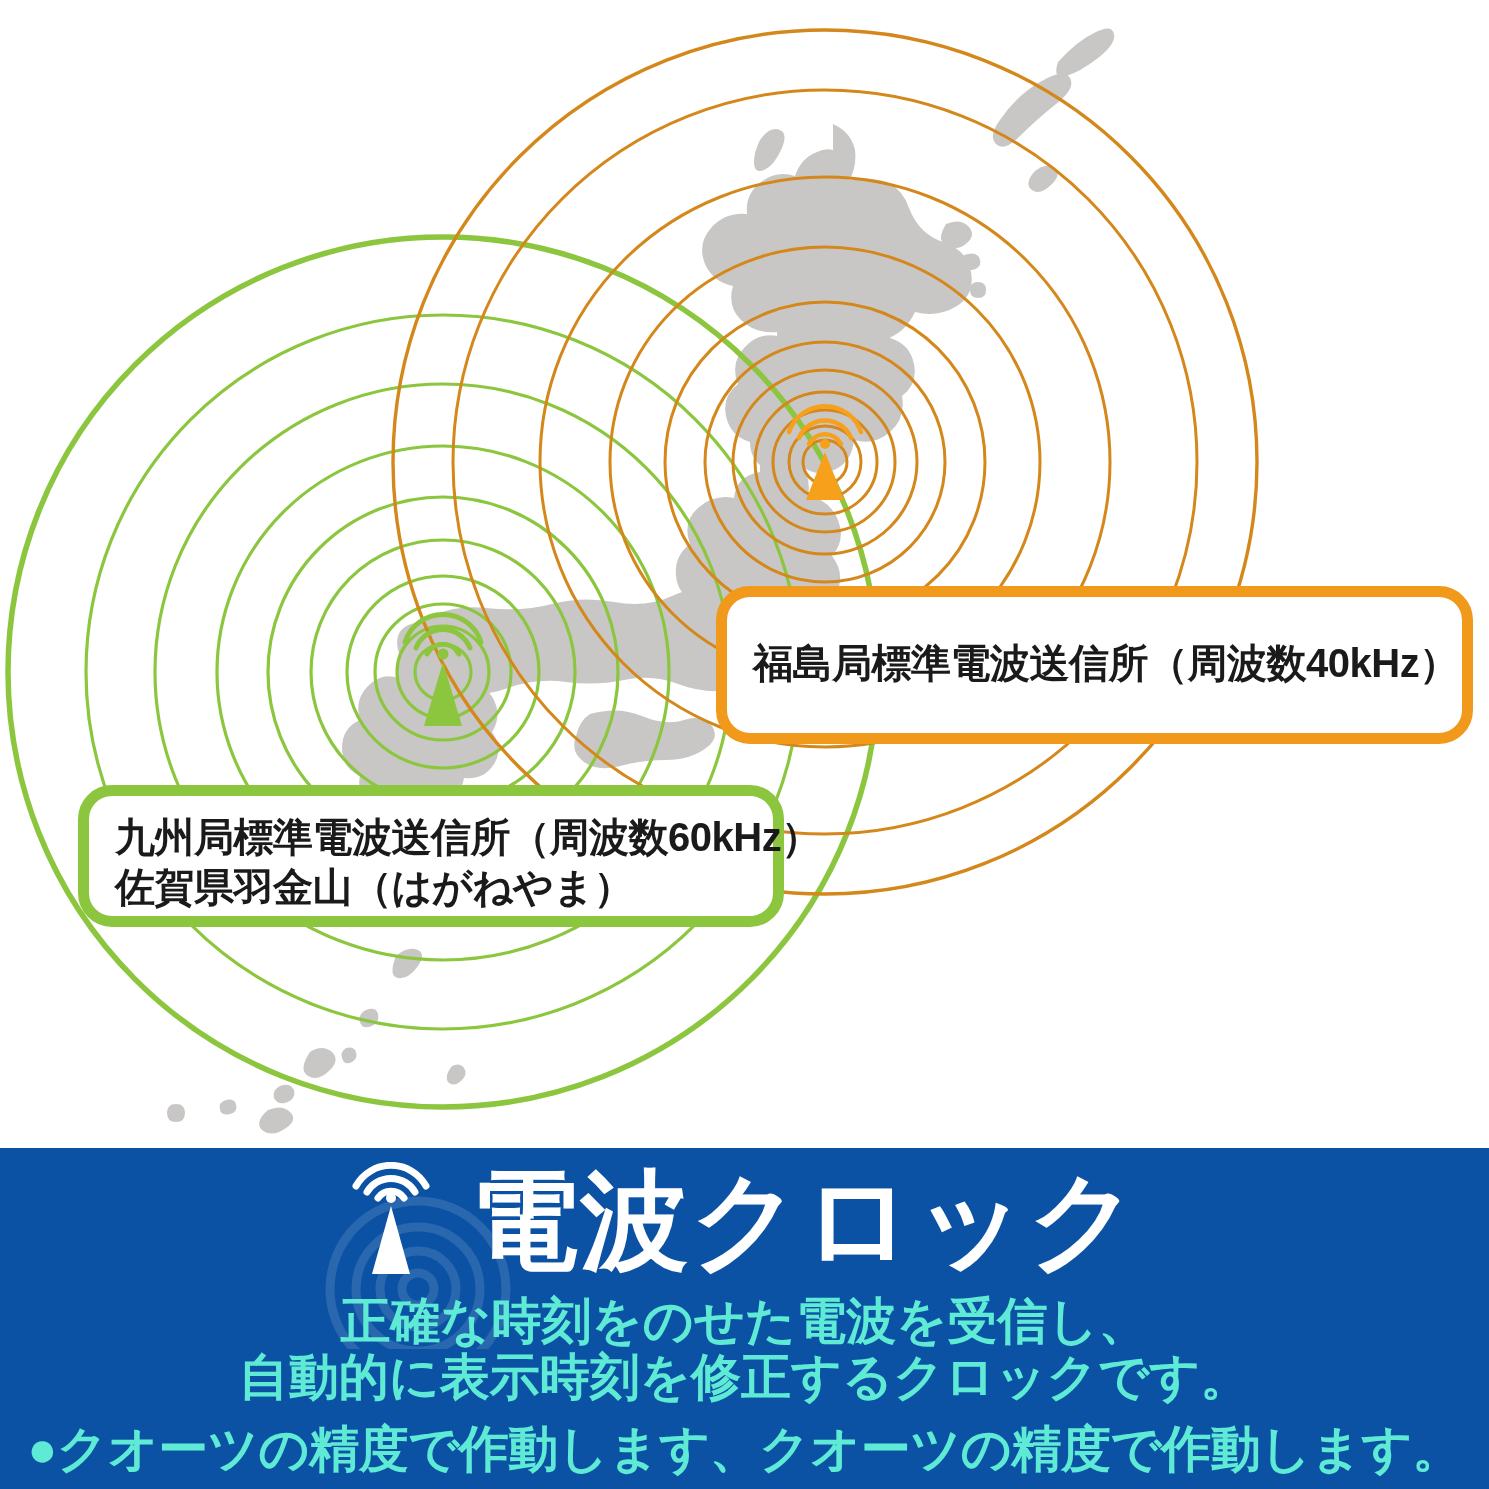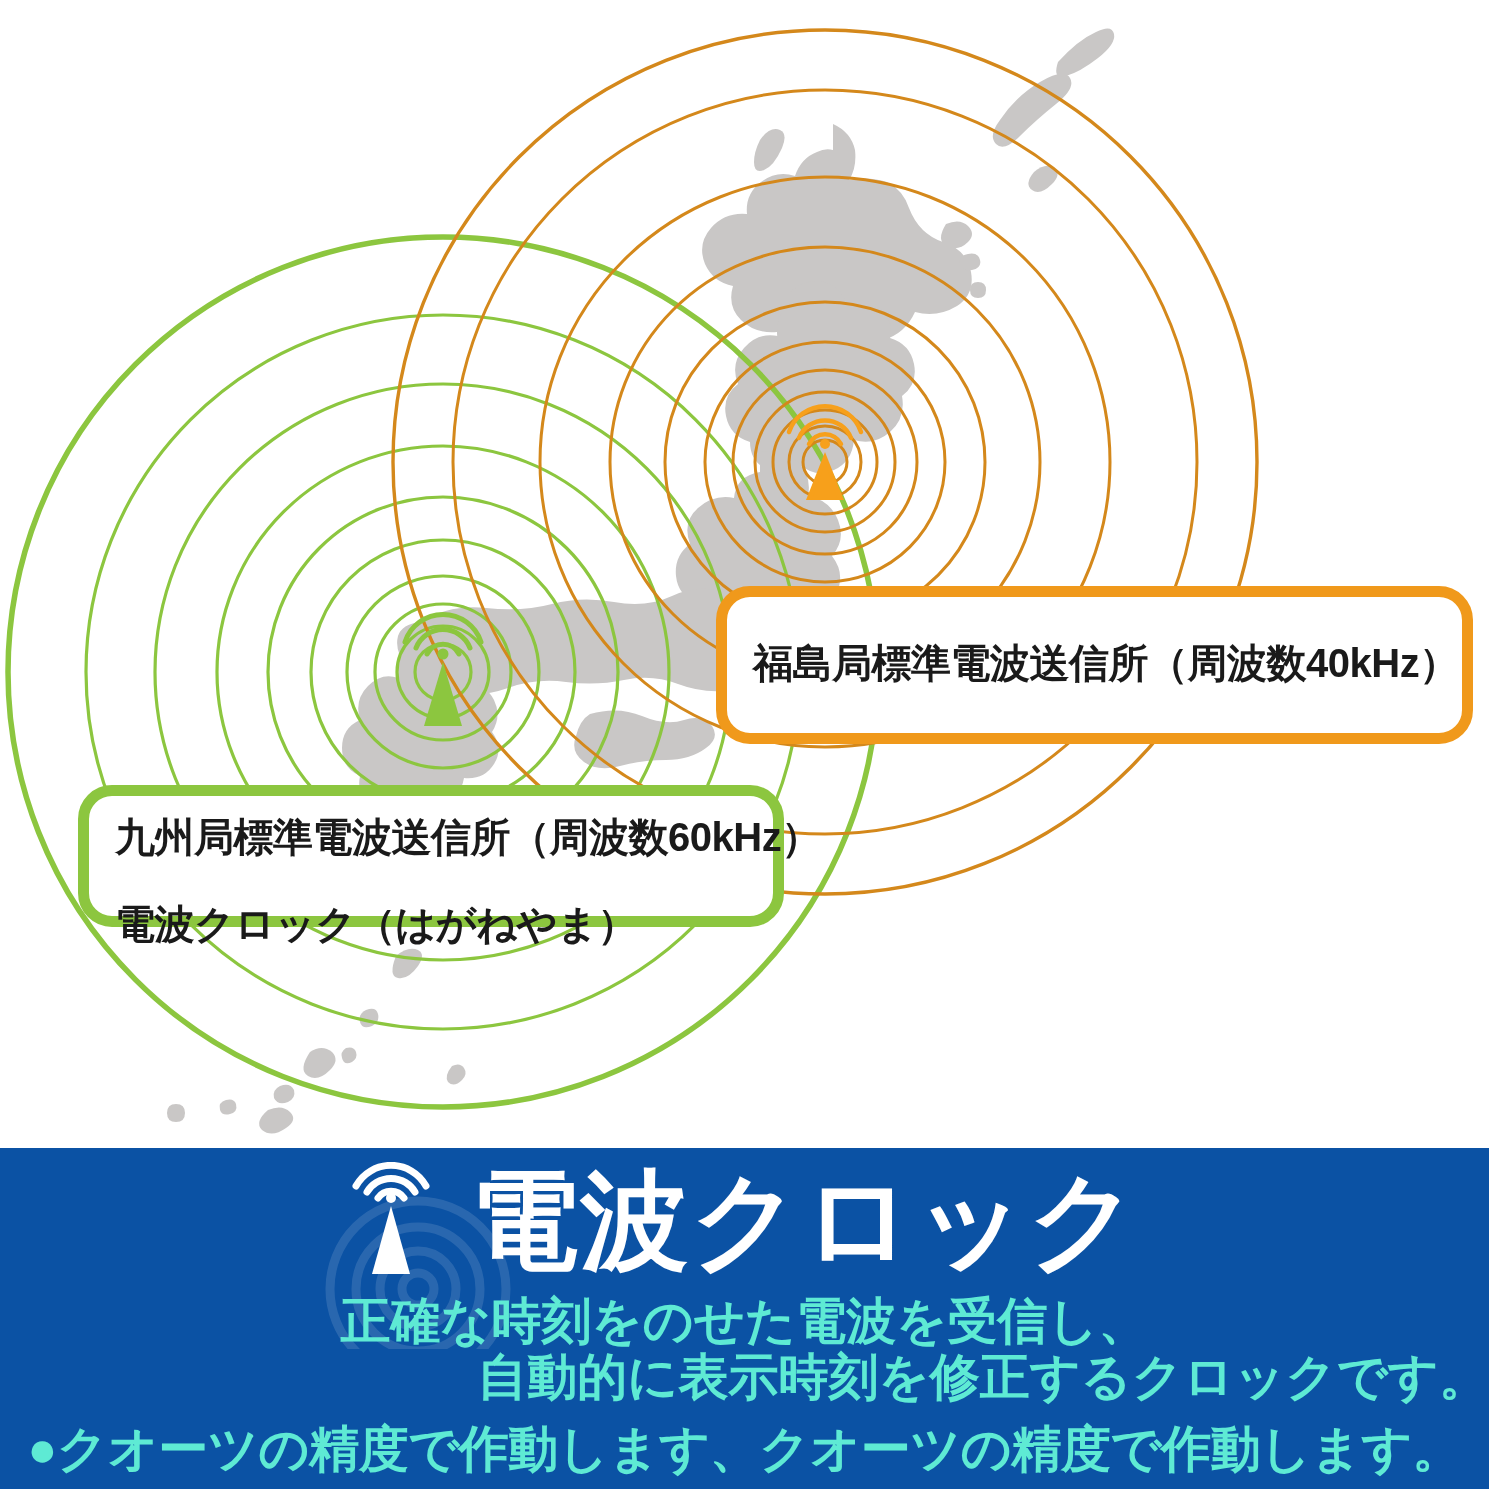--- a/index.html
+++ b/index.html
@@ -20,21 +20,20 @@
     position:absolute;
     background:#ffffff;
     border-style:solid;
     border-width:11px;
     border-radius:34px;
     box-sizing:border-box;
     display:flex;
     flex-direction:column;
     justify-content:center;
     padding:10px 26px 14px 26px;
-    gap:37px;
   }
   .callout .line{
     color:#1a1a1a;
     font-weight:bold;
     font-size:40px;
     line-height:1.26;
     letter-spacing:-0.5px;
     white-space:nowrap;
   }
   #callout-fukushima{
@@ -66,21 +65,21 @@
   #tower-icon{width:86px;height:118px;flex:0 0 auto;}
   #title-text{
     color:#ffffff;font-weight:bold;font-size:108px;line-height:1;
     letter-spacing:2px;white-space:nowrap;
   }
   .banner-sub{
     position:absolute;width:1489px;text-align:center;
     color:#5eead4;font-weight:bold;white-space:nowrap;
   }
   #sub1{top:140px;font-size:50px;}
-  #sub2{top:196px;font-size:50px;text-align:right;}
+  #sub2{top:196px;font-size:50px;}
   #note{top:268px;font-size:50px;letter-spacing:-0.5px;}
 </style>
 </head>
 <body>
 
 <div id="stage">
 
   <div id="map-area">
     <svg id="map-svg" viewBox="0 0 1489 1148" xmlns="http://www.w3.org/2000/svg">
 
@@ -193,21 +192,21 @@
         <circle cx="443" cy="654" r="5.5" fill="#8CC63F"></circle>
       </g>
     </svg>
 
     <div id="callout-fukushima" class="callout">
       <div class="line">福島局標準電波送信所（周波数40kHz）</div>
     </div>
 
     <div id="callout-kyushu" class="callout">
       <div class="line">九州局標準電波送信所（周波数60kHz）</div>
-      <div class="line">電波クロック（はがねやま）</div>
+      <div class="line">佐賀県羽金山（はがねやま）</div>
     </div>
   </div>
 
   <div id="banner">
 
     <svg id="banner-watermark" viewBox="0 0 200 200" xmlns="http://www.w3.org/2000/svg">
       <g fill="none" stroke="#ffffff" stroke-width="9">
         <circle cx="100" cy="140" r="88"></circle>
         <circle cx="100" cy="140" r="62"></circle>
         <circle cx="100" cy="140" r="38"></circle>

